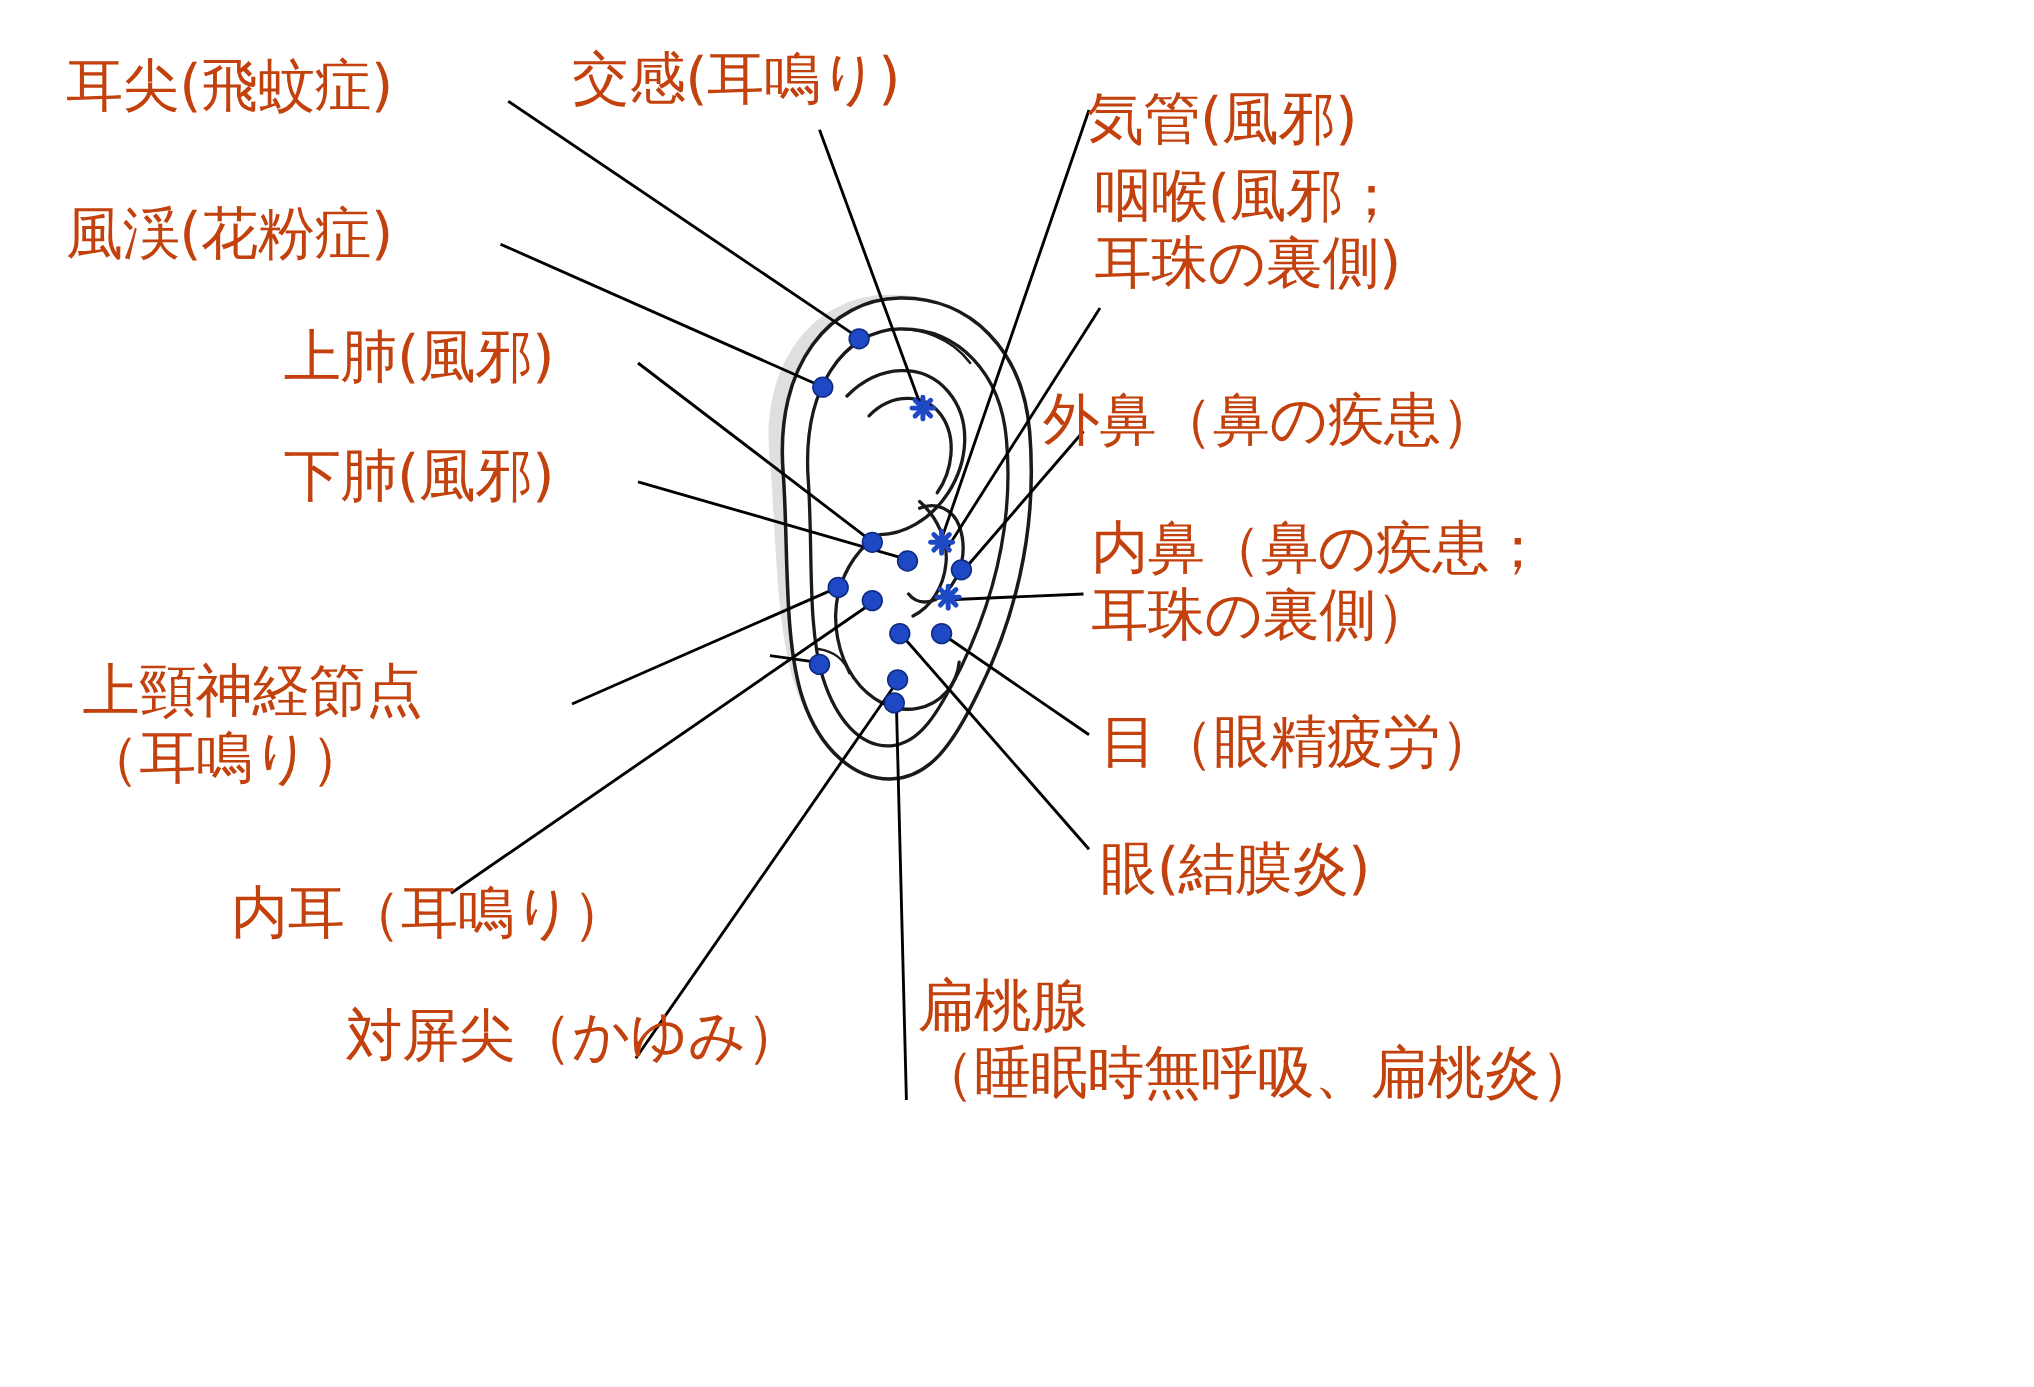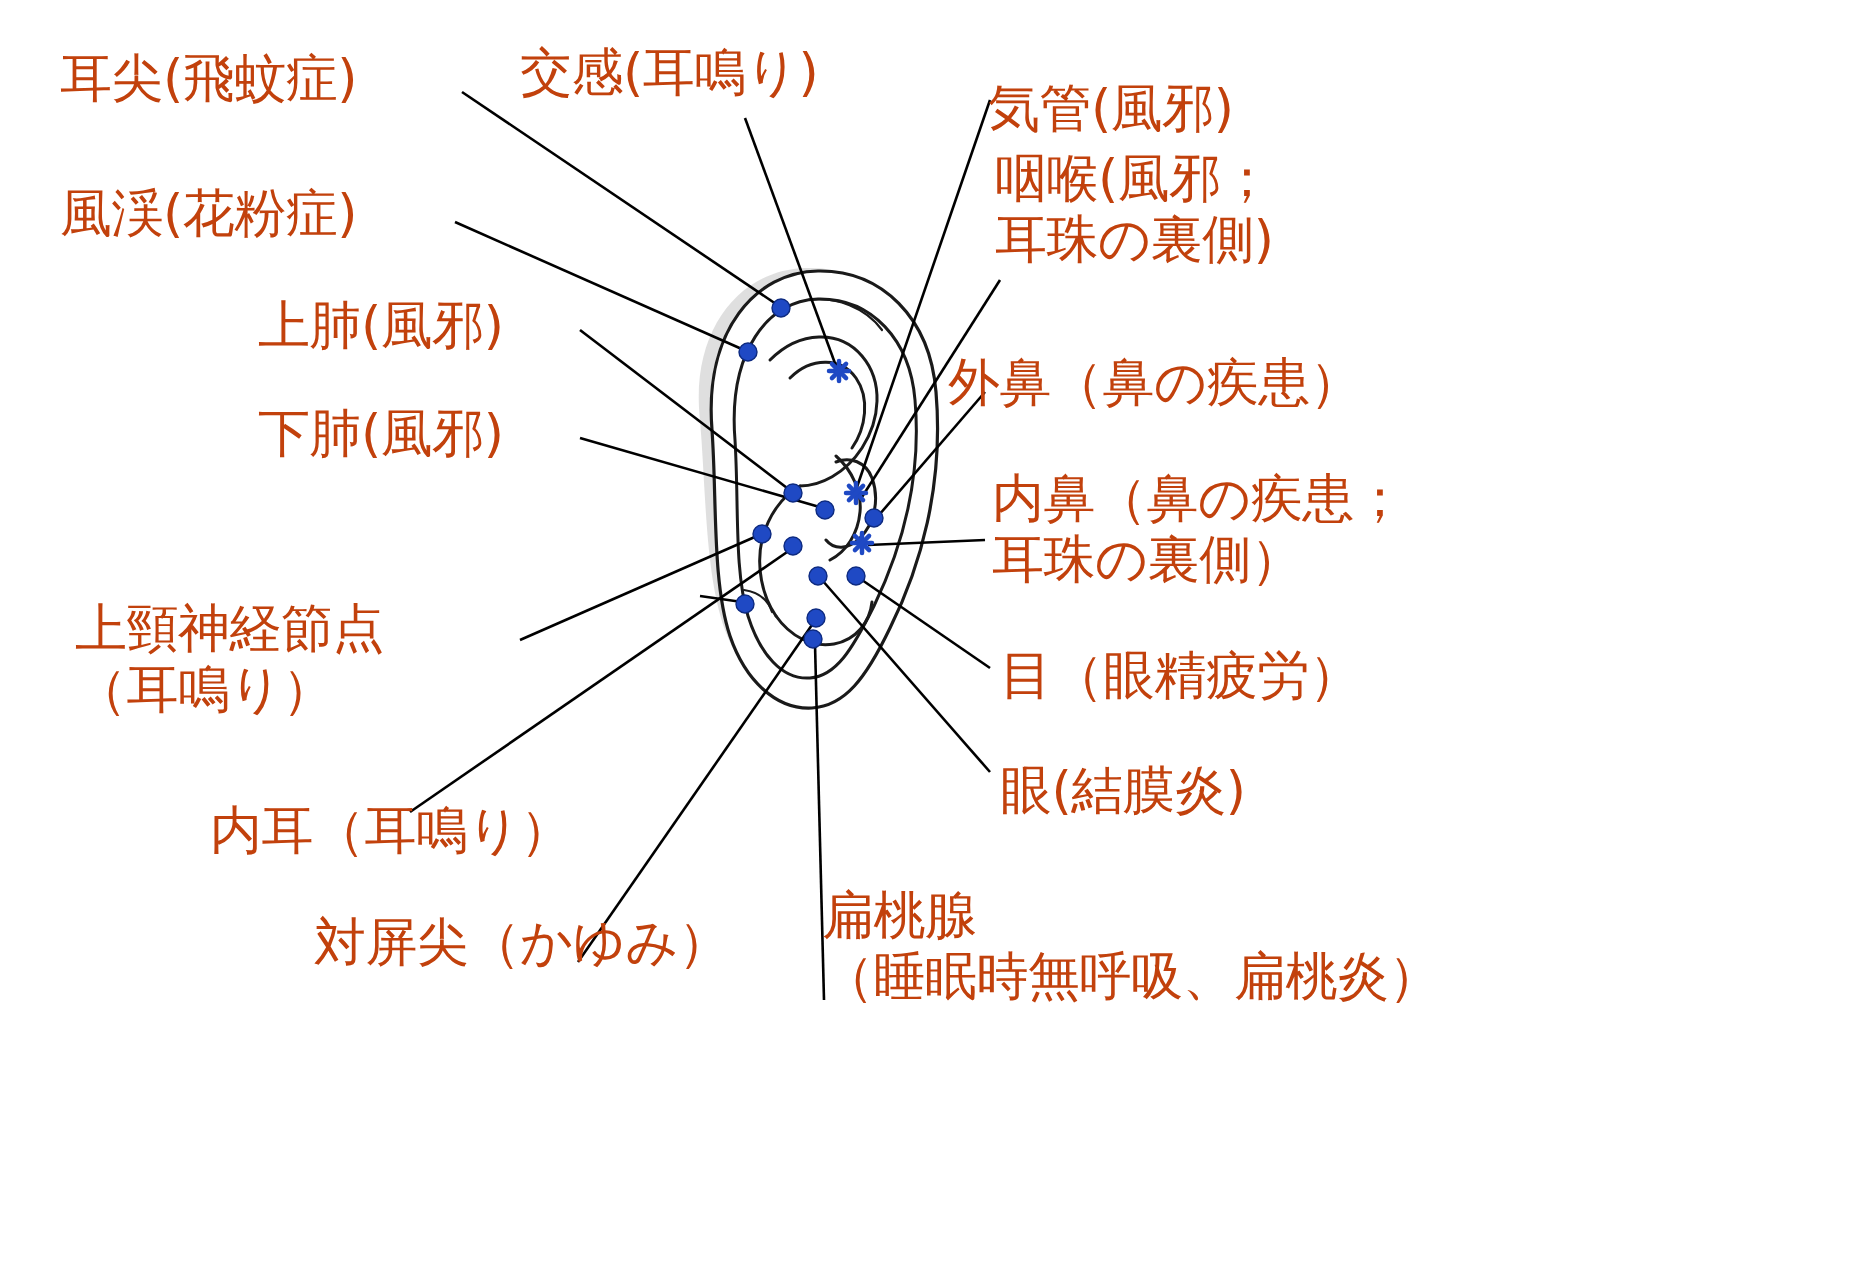--- a/index.html
+++ b/index.html
@@ -157,16 +157,16 @@
 耳珠の裏側)</div>
       <div class="label sz-lg" style="left: 948px; top: 352px; text-align: center;">外鼻（鼻の疾患）</div>
       <div class="label sz-lg" style="left: 992px; top: 468px;">内鼻（鼻の疾患；
 耳珠の裏側）</div>
       <div class="label sz-lg" style="left: 1000px; top: 645px; text-align: center;">目（眼精疲労）</div>
       <div class="label sz-lg" style="left: 1000px; top: 760px;">眼(結膜炎)</div>
       <div class="label sz-lg" style="left: 58px; top: 598px; margin-left: 17px;">上頸神経節点
 （耳鳴り）</div>
       <div class="label sz-lg" style="left: 170px; top: 800px; margin-left: 40px;">内耳（耳鳴り）</div>
       <div class="label sz-lg" style="left: 290px; top: 912px; margin-left: 24px;">対屏尖（かゆみ）</div>
-      <div class="label sz-lg" style="left: 822px; top: 885px;">扁桃腺
+      <div class="label sz-lg" style="left: 822px; top: 885px; padding-left: 12px;">扁桃腺
 （睡眠時無呼吸、扁桃炎）</div>
     </div>
 </div>
 
 </body></html>

